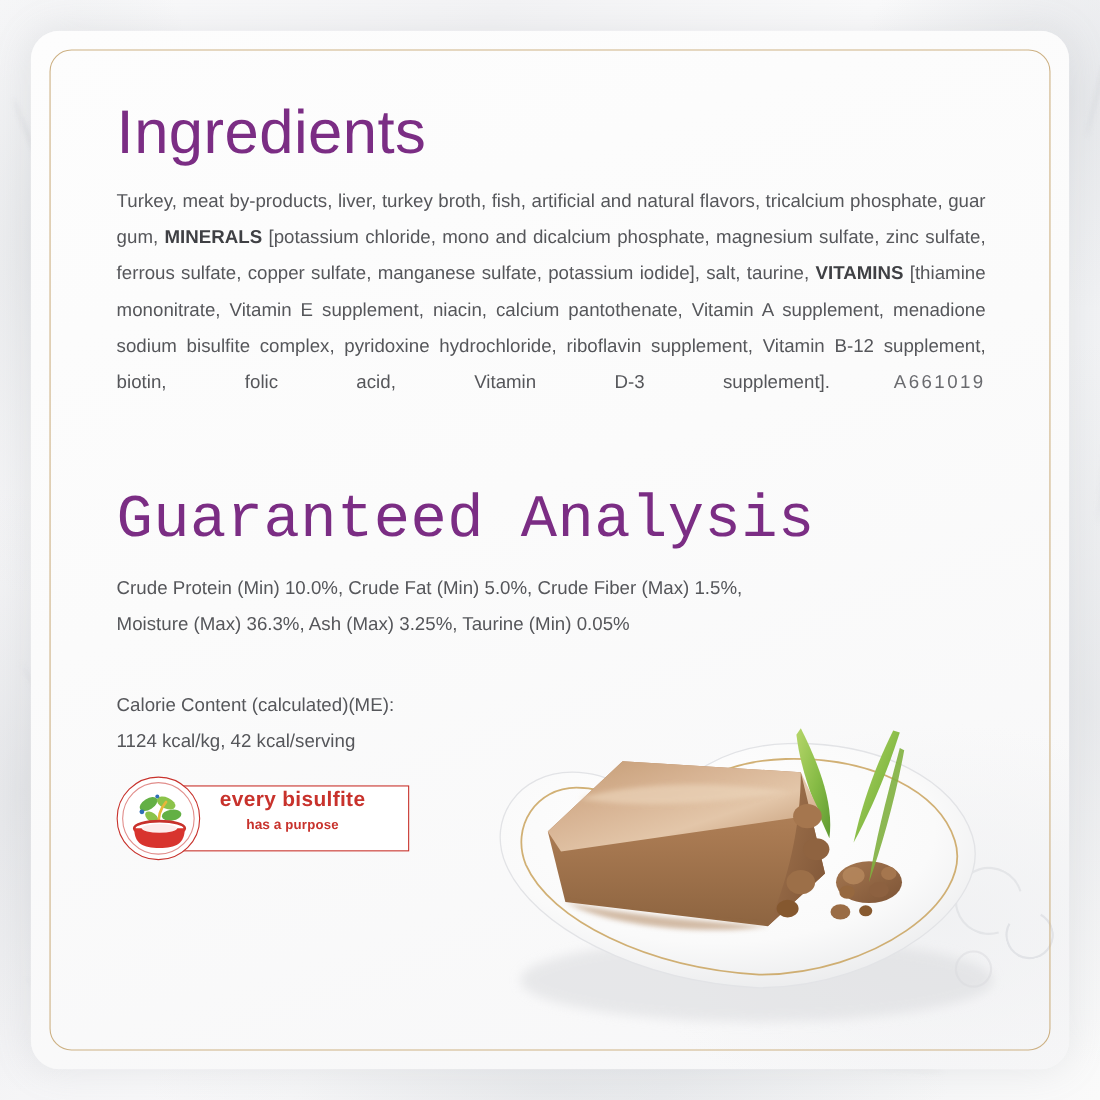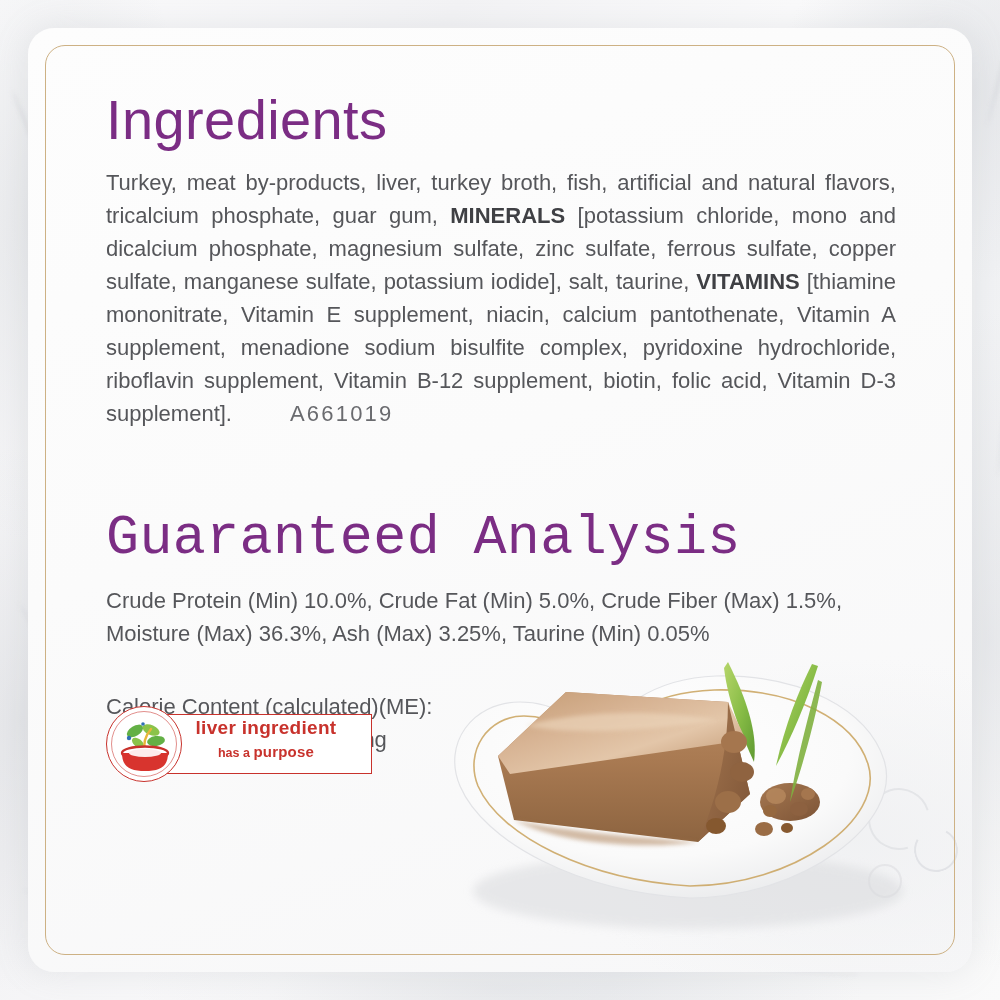--- a/index.html
+++ b/index.html
@@ -61,21 +61,21 @@
     color:#7b2d84;
     letter-spacing:.4px;
     line-height:1;
   }
   .t-ingredients{font-size:56px;}
   .t-analysis{font-size:55px;font-family:Liberation Mono, monospace;}
 
   p.body{
     margin:0;
     color:#55565a;
-    font-size:22px;
+    font-size:17px;
     line-height:33px;
     font-weight:300;
   }
   .justified{text-align:justify;text-justify:inter-word;}
   .justified:after{content:"";display:inline-block;width:100%;}
   b.kw{font-weight:700;color:#3f4044;}
   .lotcode{letter-spacing:2.2px;color:#6a6b6f;}
   .lotspace{display:inline-block;width:58px;}
 
   
@@ -91,21 +91,21 @@
   .badge-circle:after{
     content:"";position:absolute;left:4px;top:4px;right:4px;bottom:4px;
     border:1.2px solid rgba(200,50,44,.55);border-radius:50%;
   }
   .badge-text{
     position:absolute;left:60px;top:12px;width:200px;
     text-align:center;color:#c8322c;line-height:1;
   }
   .bt1{font-size:19px;font-weight:700;letter-spacing:.3px;}
   .bt2{margin-top:7px;font-size:12.5px;font-weight:700;}
-  .bt2 .big{font-size:15px;letter-spacing:.2px;}
+  .bt2 .big{font-size:12px;letter-spacing:.2px;}
 
   
   .photo{position:absolute;left:398px;top:606px;width:560px;height:340px;}
 </style>
 </head>
 <body>
 
 <div class="marble">
   <div class="vein v1"></div>
   <div class="vein v2"></div>
@@ -240,19 +240,19 @@
       </g>
       <g>
         <ellipse cx="38" cy="46" rx="23" ry="6.5" fill="#fff" stroke="#c8322c" stroke-width="2.4"></ellipse>
         <path d="M15 46 C 15 60, 23 64, 38 64 C 53 64, 61 60, 61 46 Z" fill="#d8342e"></path>
         <ellipse cx="38" cy="46" rx="16" ry="4" fill="#fdeceb"></ellipse>
       </g>
     </svg>
   </div>
 
   <div class="badge-text">
-    <div class="bt1">liver ingredient</div>
+    <div class="bt1">every bisulfite</div>
     <div class="bt2">
       <span>has a</span>
       <span class="big">purpose</span>
     </div>
   </div>
 </div>
 
 </body></html>

